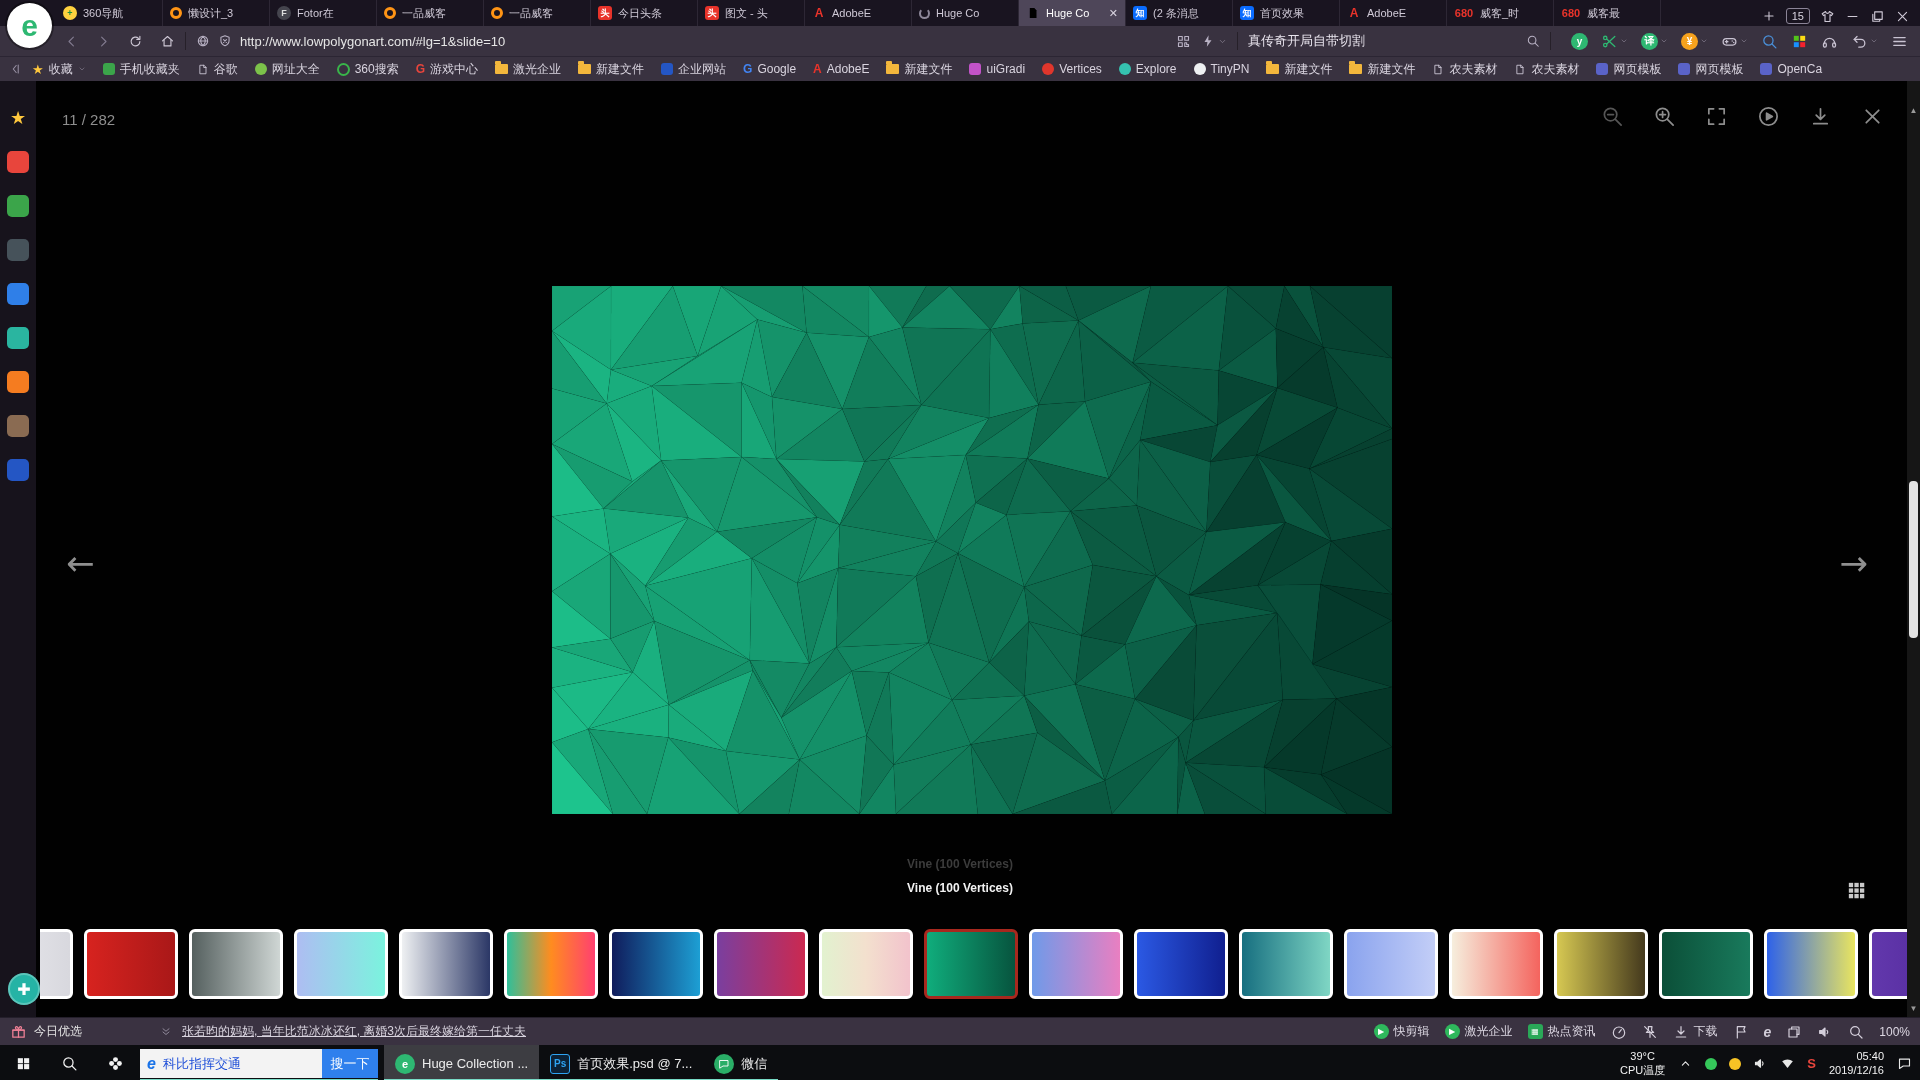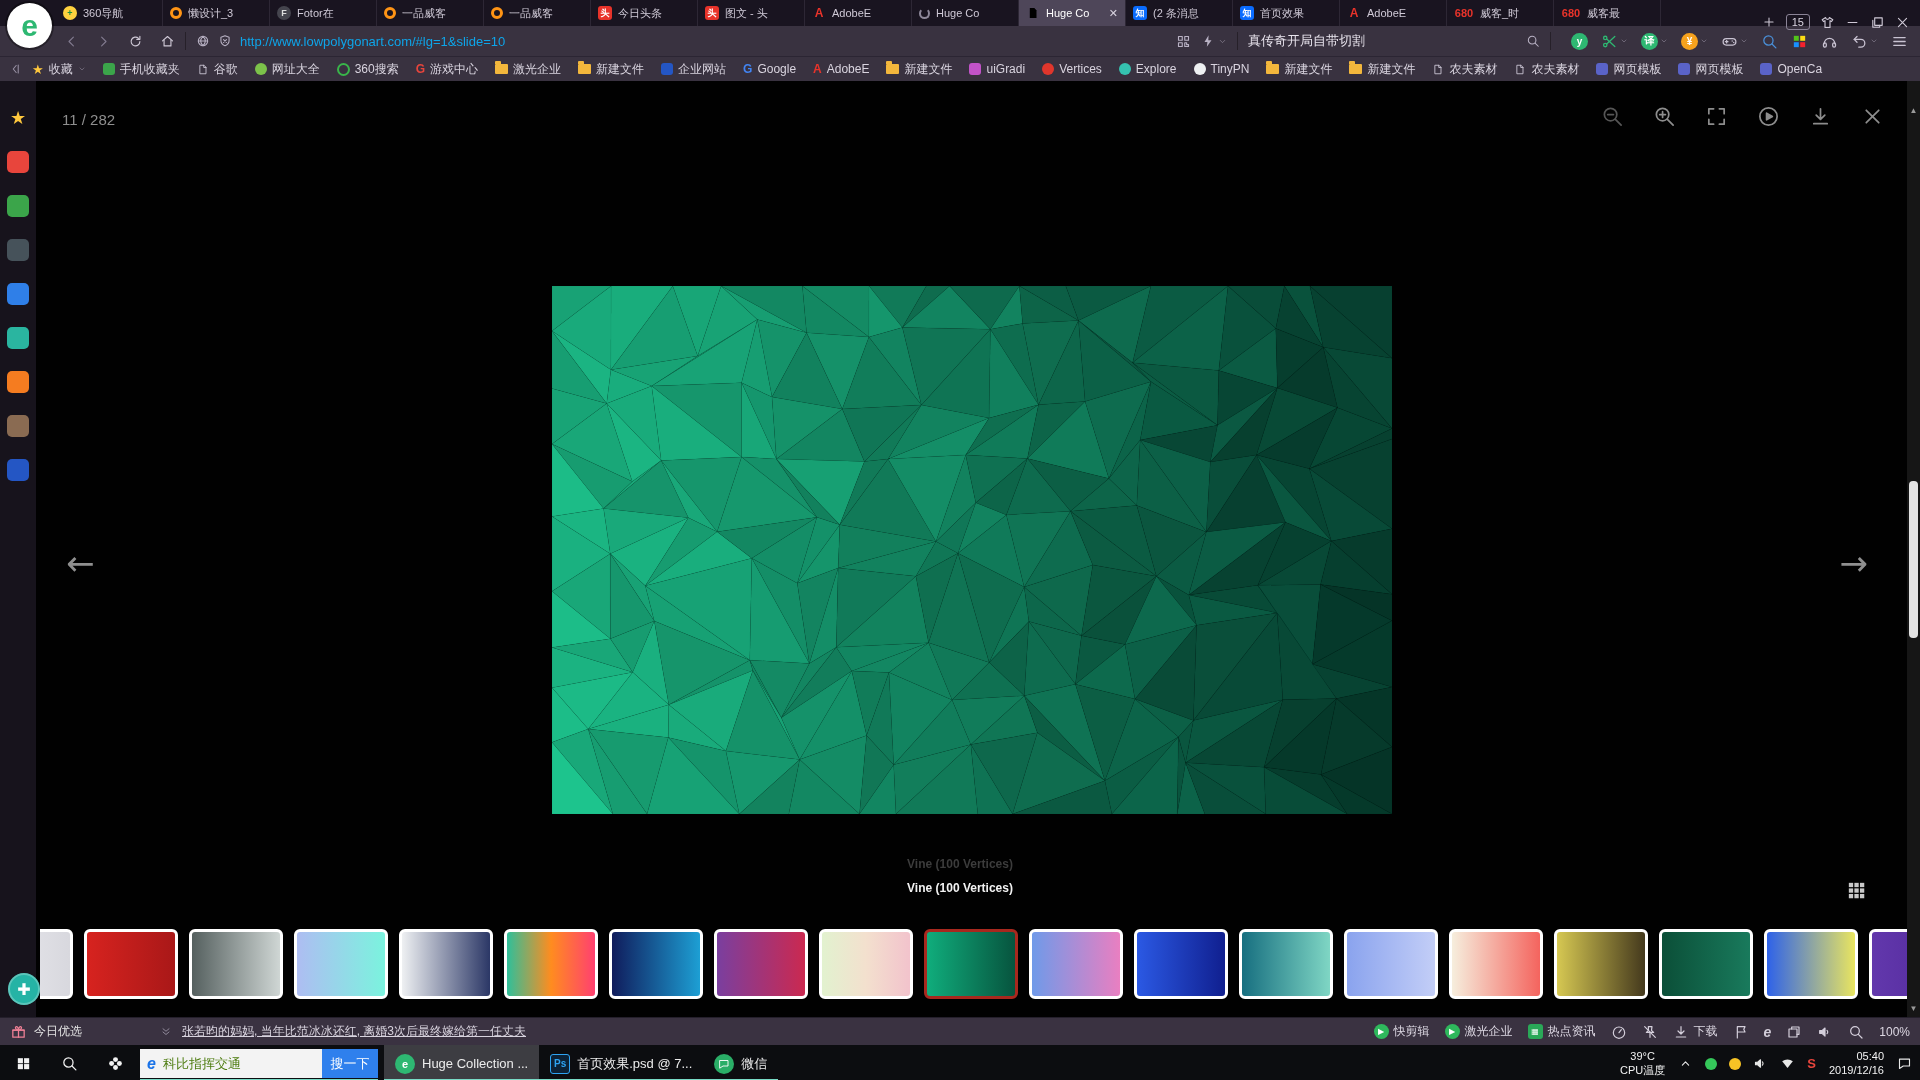--- a/index.html
+++ b/index.html
@@ -21,33 +21,33 @@
   .tab .title{flex:1;white-space:nowrap;overflow:hidden;min-width:0}
   .tab .close{font-size:11px;color:#d9d4e0}
   .fav{width:14px;height:14px;flex:0 0 14px;display:flex;align-items:center;justify-content:center;
     font-size:9px;font-weight:bold;border-radius:3px;box-sizing:border-box}
   .fav.circle{border-radius:50%}
   .fav.ring{border-radius:50%;border:3px solid #ff9415;background:transparent;width:12px;height:12px;flex-basis:12px}
   .fav.spinner{border-radius:50%;border:2px solid #8d8799;border-top-color:transparent;width:11px;height:11px;flex-basis:11px}
   .fav.adobe{font-size:12px}
   .fav.badge{width:20px;flex-basis:20px;font-size:11px;font-weight:bold;letter-spacing:0}
   .fav.page{color:#d8d5e0}
-  .tb-right{position:absolute;right:10px;top:9px;height:26px;display:flex;align-items:center;gap:10px;color:#cfc9d6}
+  .tb-right{position:absolute;right:10px;top:3px;height:26px;display:flex;align-items:center;gap:10px;color:#cfc9d6}
   .tabcount{border:1px solid #8b8497;border-radius:3px;font-size:11px;padding:1px 5px;color:#d9d4e0}
   .tb-right .icn{width:15px;height:15px}
 
   
   .toolbar{height:30px;background:#393240;display:flex;align-items:center;color:#cfc9d6}
   .navbtns{display:flex;align-items:center;gap:17px;padding-left:64px}
   .navbtns .icn{width:15px;height:15px}
   .navbtns .dim{color:#837c90}
   .vdiv{width:1px;height:18px;background:#262029;margin:0 10px}
   .urlzone{flex:1;display:flex;align-items:center;gap:8px;min-width:0}
   .urlzone .icn{width:14px;height:14px;color:#b9b2c4}
-  .url{font-size:13px;color:#0ea5e9;white-space:nowrap;overflow:hidden}
+  .url{font-size:13px;color:#e5e5e5;white-space:nowrap;overflow:hidden}
   .searchzone{display:flex;align-items:center;width:292px;flex:0 0 auto}
   .searchzone .icn{width:14px;height:14px;color:#b9b2c4}
   .searchtext{flex:1;font-size:13px;color:#e9e5ee;white-space:nowrap;overflow:hidden}
   .tools{display:flex;align-items:center;gap:13px;padding:0 12px 0 10px;flex:0 0 auto}
   .tool{display:flex;align-items:center;gap:2px}
   .tool .bubble{width:17px;height:17px;border-radius:50%;color:#fff;font-size:10px;font-weight:bold;
     display:flex;align-items:center;justify-content:center}
   .tool .icn{width:17px;height:17px}
   .tool .chev{width:8px;height:8px;color:#8f8898}
 
@@ -113,21 +113,21 @@
   .sb-right .icn{width:16px;height:16px;color:#d4cfdb}
   .sb-e{font-size:14px;font-weight:bold;font-style:italic;color:#d4cfdb}
 
   
   .taskbar{height:37px;background:#0c0d10;display:flex;align-items:stretch;color:#fff}
   .tk-cell{width:46px;display:flex;align-items:center;justify-content:center}
   .tk-cell .icn{width:17px;height:17px;color:#f2f2f2}
   .tk-search{width:238px;margin:4px 6px 4px 2px;background:#f3f3f3;display:flex;align-items:center;
     position:relative}
   .tk-search .e{font-size:16px;font-weight:bold;font-style:italic;color:#1a73e8;margin:0 7px}
-  .tk-search .q{flex:1;font-size:13px;color:#4d7c0f;white-space:nowrap;overflow:hidden}
+  .tk-search .q{flex:1;font-size:13px;color:#1d4ed8;white-space:nowrap;overflow:hidden}
   .tk-search .go{width:56px;height:100%;background:#2f80ed;color:#fff;font-size:13px;
     display:flex;align-items:center;justify-content:center}
   .tk-underline{position:absolute;left:0;right:0;bottom:-4px;height:3px;background:#79dbc6}
   .tk-app{display:flex;align-items:center;gap:7px;padding:0 11px;position:relative;font-size:13px;
     color:#ececec;white-space:nowrap}
   .tk-app.hl{background:#3d3d42}
   .tk-app .underl{position:absolute;left:0;right:0;bottom:0;height:3px;background:#79dbc6}
   .tk-app .ai{width:20px;height:20px;border-radius:50%;display:flex;align-items:center;justify-content:center;
     font-size:11px;font-weight:bold}
   .tk-app .ai.ps{border-radius:3px;background:#0c2237;border:1.5px solid #2ea3f2;color:#2ea3f2;font-size:10px;

